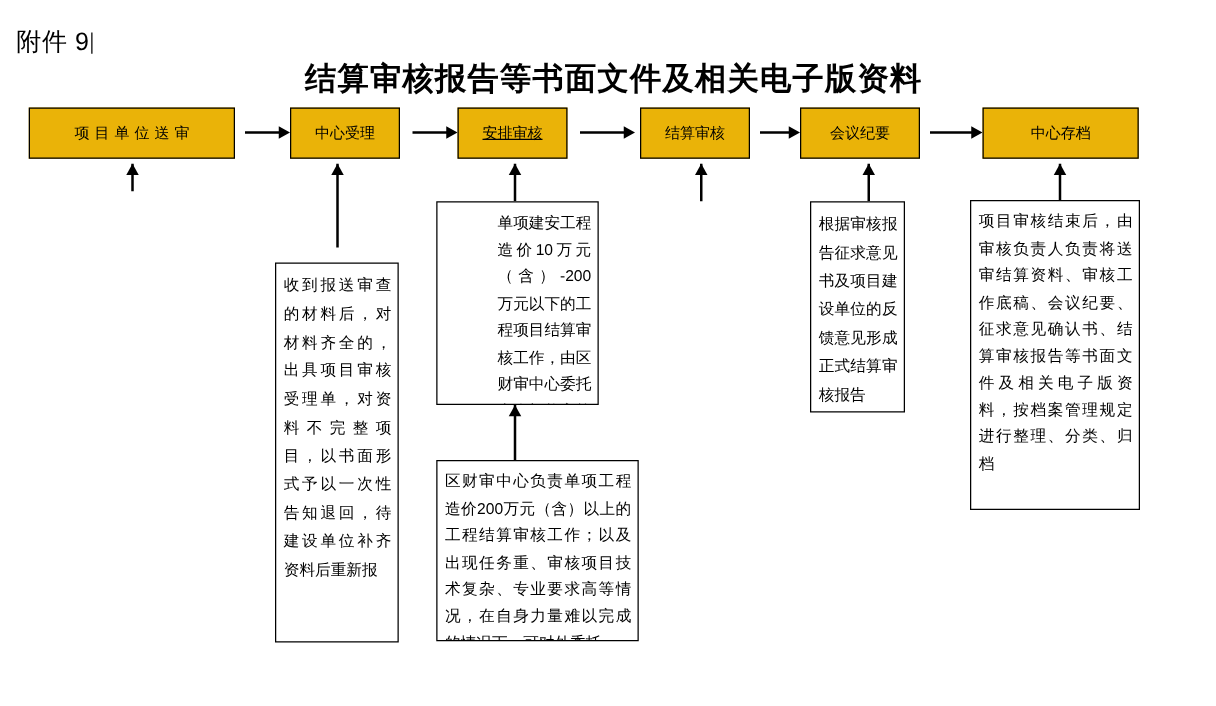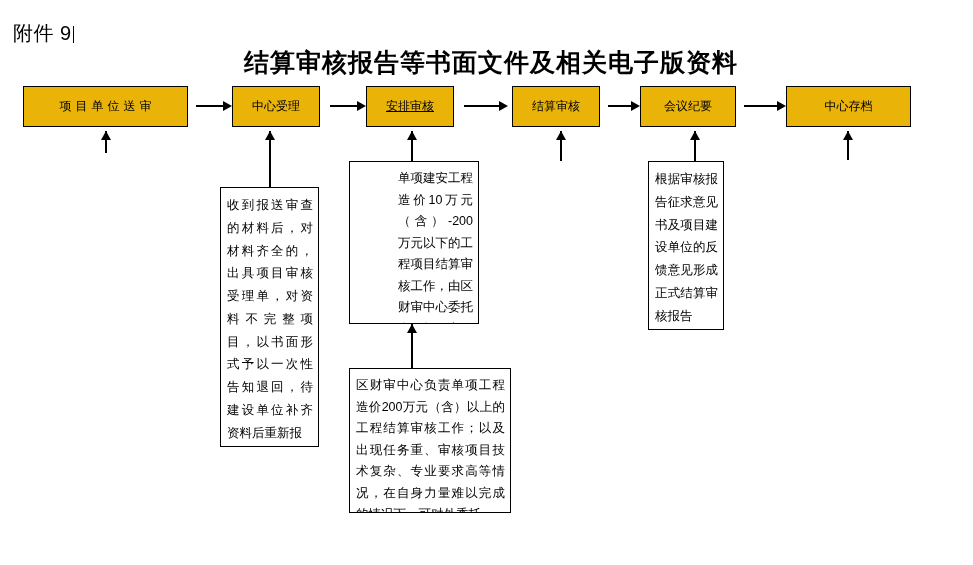--- a/index.html
+++ b/index.html
@@ -169,23 +169,24 @@
     <span class="shaft" style="height:29px;"></span>
       <span class="head"></span>
   </div>
 
   <div class="abs varrow" style="left:406px;top:324px;height:44px;">
     <span class="shaft" style="height:44px;"></span>
       <span class="head"></span>
   </div>
 
 
-  <div class="abs dbox narrow" style="left:220px;top:187px;width:99px;height:260px;">收到报送审查的材料后，对材料齐全的，出具项目审核受理单，对资料不完整项目，以书面形式予以一次性告知退回，待建设单位补齐资料后重新报</div>
+  <div class="abs dbox narrow" style="left:220px;top:210px;width:99px;height:304px;">收到报送审查的材料后，对材料齐全的，出具项目审核受理单，对资料不完整项目，以书面形式予以一次性告知退回，待建设单位补齐资料后重新报</div>
 
   <div class="abs dbox" style="left:349px;top:161px;width:130px;height:163px;padding-left:48px;">单项建安工程造价10万元（含）-200万元以下的工程项目结算审核工作，由区财审中心委托中介机构审核</div>
 
 
   <div class="abs dbox narrow" style="left:648px;top:161px;width:76px;height:169px;">根据审核报告征求意见书及项目建设单位的反馈意见形成正式结算审核报告</div>
 
+  <div class="abs dbox" style="left:776px;top:160px;width:136px;height:248px;">项目审核结束后，由审核负责人负责将送审结算资料、审核工作底稿、会议纪要、征求意见确认书、结算审核报告等书面文件及相关电子版资料，按档案管理规定进行整理、分类、归档</div>
 
   <div class="abs dbox" style="left:349px;top:368px;width:162px;height:145px;">区财审中心负责单项工程造价200万元（含）以上的工程结算审核工作；以及出现任务重、审核项目技术复杂、专业要求高等情况，在自身力量难以完成的情况下，可对外委托</div>
 
 </div>
 
 </body></html>

